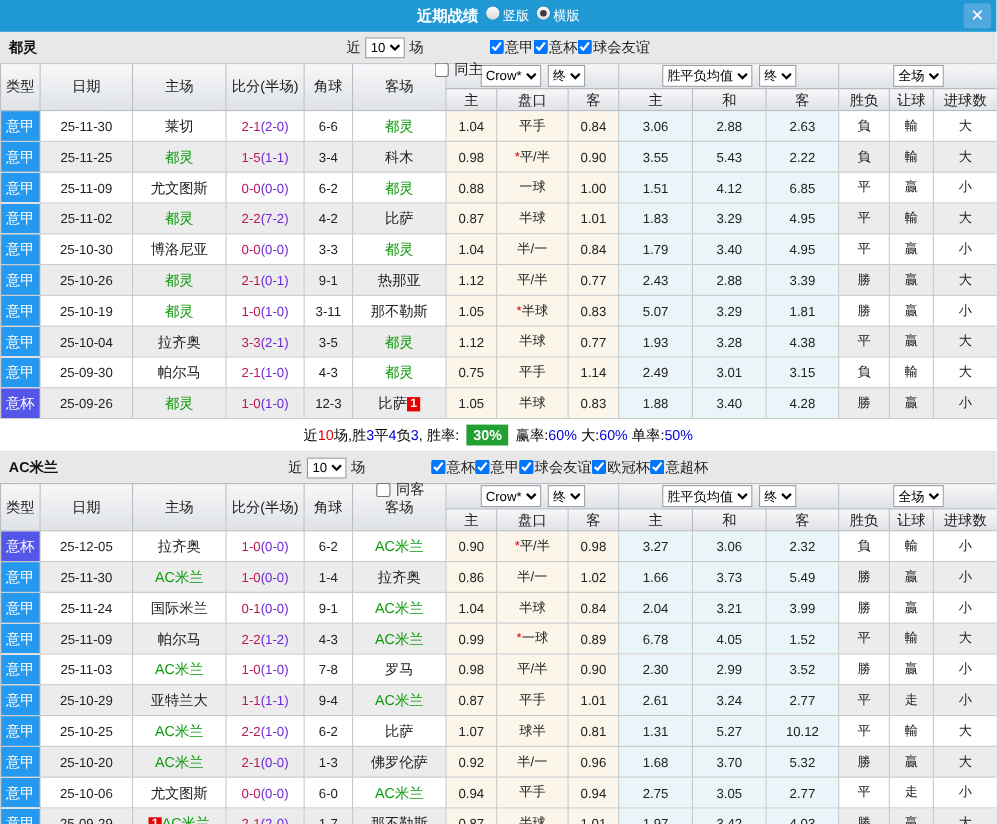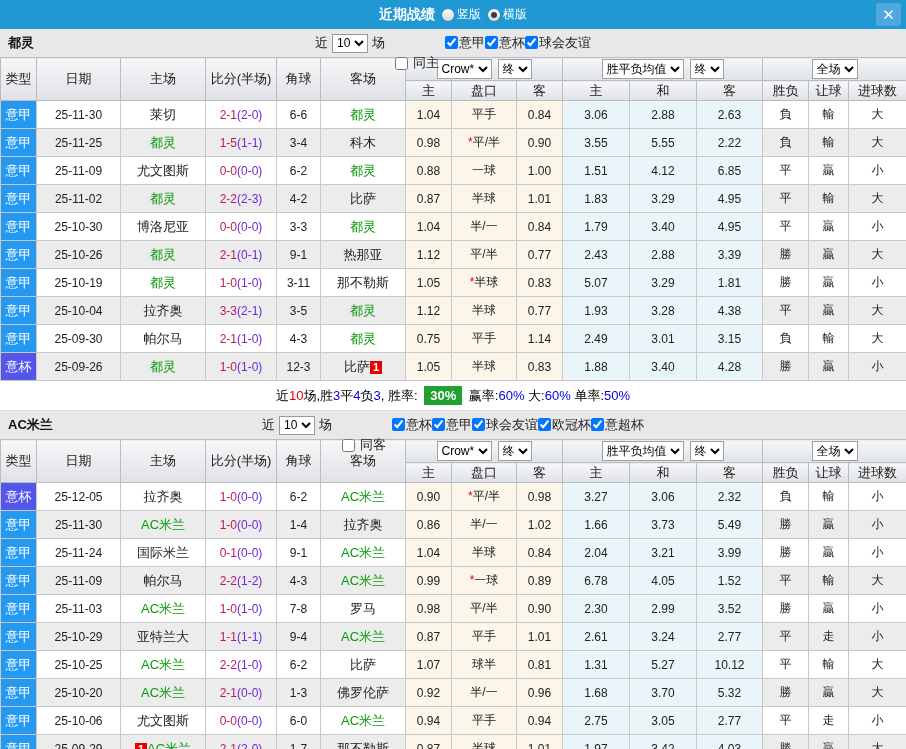--- a/index.html
+++ b/index.html
@@ -10,21 +10,21 @@
     -webkit-font-smoothing:antialiased;
   }
   
   .titlebar {
     height:29px; background:#1f98d4; position:relative;
     display:flex; align-items:center; justify-content:center;
   }
   .titlebar .title { color:#fff; font-weight:bold; font-size:14px; }
   .radio-label {
     color:#fff; font-size:12px; margin-left:7px;
-    display:inline-flex; align-items:center; cursor:pointer;
+    display:inline-flex; align-items:flex-start; cursor:pointer;
   }
   .radio {
     display:inline-block; width:12px; height:12px; border-radius:50%;
     background:linear-gradient(#ffffff,#d8d8d8); margin-right:3px;
     box-shadow:0 0 1px rgba(0,0,0,.4);
   }
   .radio.checked { position:relative; }
   .radio.checked::after {
     content:""; position:absolute; left:3px; top:3px; width:6px; height:6px;
     border-radius:50%; background:#3c3c3c;
@@ -209,21 +209,21 @@
     <td class="c-type type-league">意甲</td>
     <td class="c-date">25-11-25</td>
     <td class="c-home"><span class="team self">都灵</span></td>
     <td class="c-score"><span class="ft">1-5</span><span class="ht">(1-1)</span></td>
     <td class="c-corner">3-4</td>
     <td class="c-away"><span class="team">科木</span></td>
     <td class="c-odds">0.98</td>
     <td class="c-odds c-hcap"><span class="star">*</span>平/半</td>
     <td class="c-odds">0.90</td>
     <td class="c-mean">3.55</td>
-    <td class="c-mean">5.55</td>
+    <td class="c-mean">5.43</td>
     <td class="c-mean">2.22</td>
     <td class="c-res res-g">負</td>
     <td class="c-res res-g">輸</td>
     <td class="c-res res-r">大</td>
   </tr>
 
   <tr>
     <td class="c-type type-league">意甲</td>
     <td class="c-date">25-11-09</td>
     <td class="c-home"><span class="team">尤文图斯</span></td>
@@ -238,21 +238,21 @@
     <td class="c-mean">6.85</td>
     <td class="c-res res-b">平</td>
     <td class="c-res res-r">贏</td>
     <td class="c-res res-g">小</td>
   </tr>
 
   <tr>
     <td class="c-type type-league">意甲</td>
     <td class="c-date">25-11-02</td>
     <td class="c-home"><span class="team self">都灵</span></td>
-    <td class="c-score"><span class="ft">2-2</span><span class="ht">(2-3)</span></td>
+    <td class="c-score"><span class="ft">2-2</span><span class="ht">(7-2)</span></td>
     <td class="c-corner">4-2</td>
     <td class="c-away"><span class="team">比萨</span></td>
     <td class="c-odds">0.87</td>
     <td class="c-odds c-hcap">半球</td>
     <td class="c-odds">1.01</td>
     <td class="c-mean">1.83</td>
     <td class="c-mean">3.29</td>
     <td class="c-mean">4.95</td>
     <td class="c-res res-b">平</td>
     <td class="c-res res-g">輸</td>

